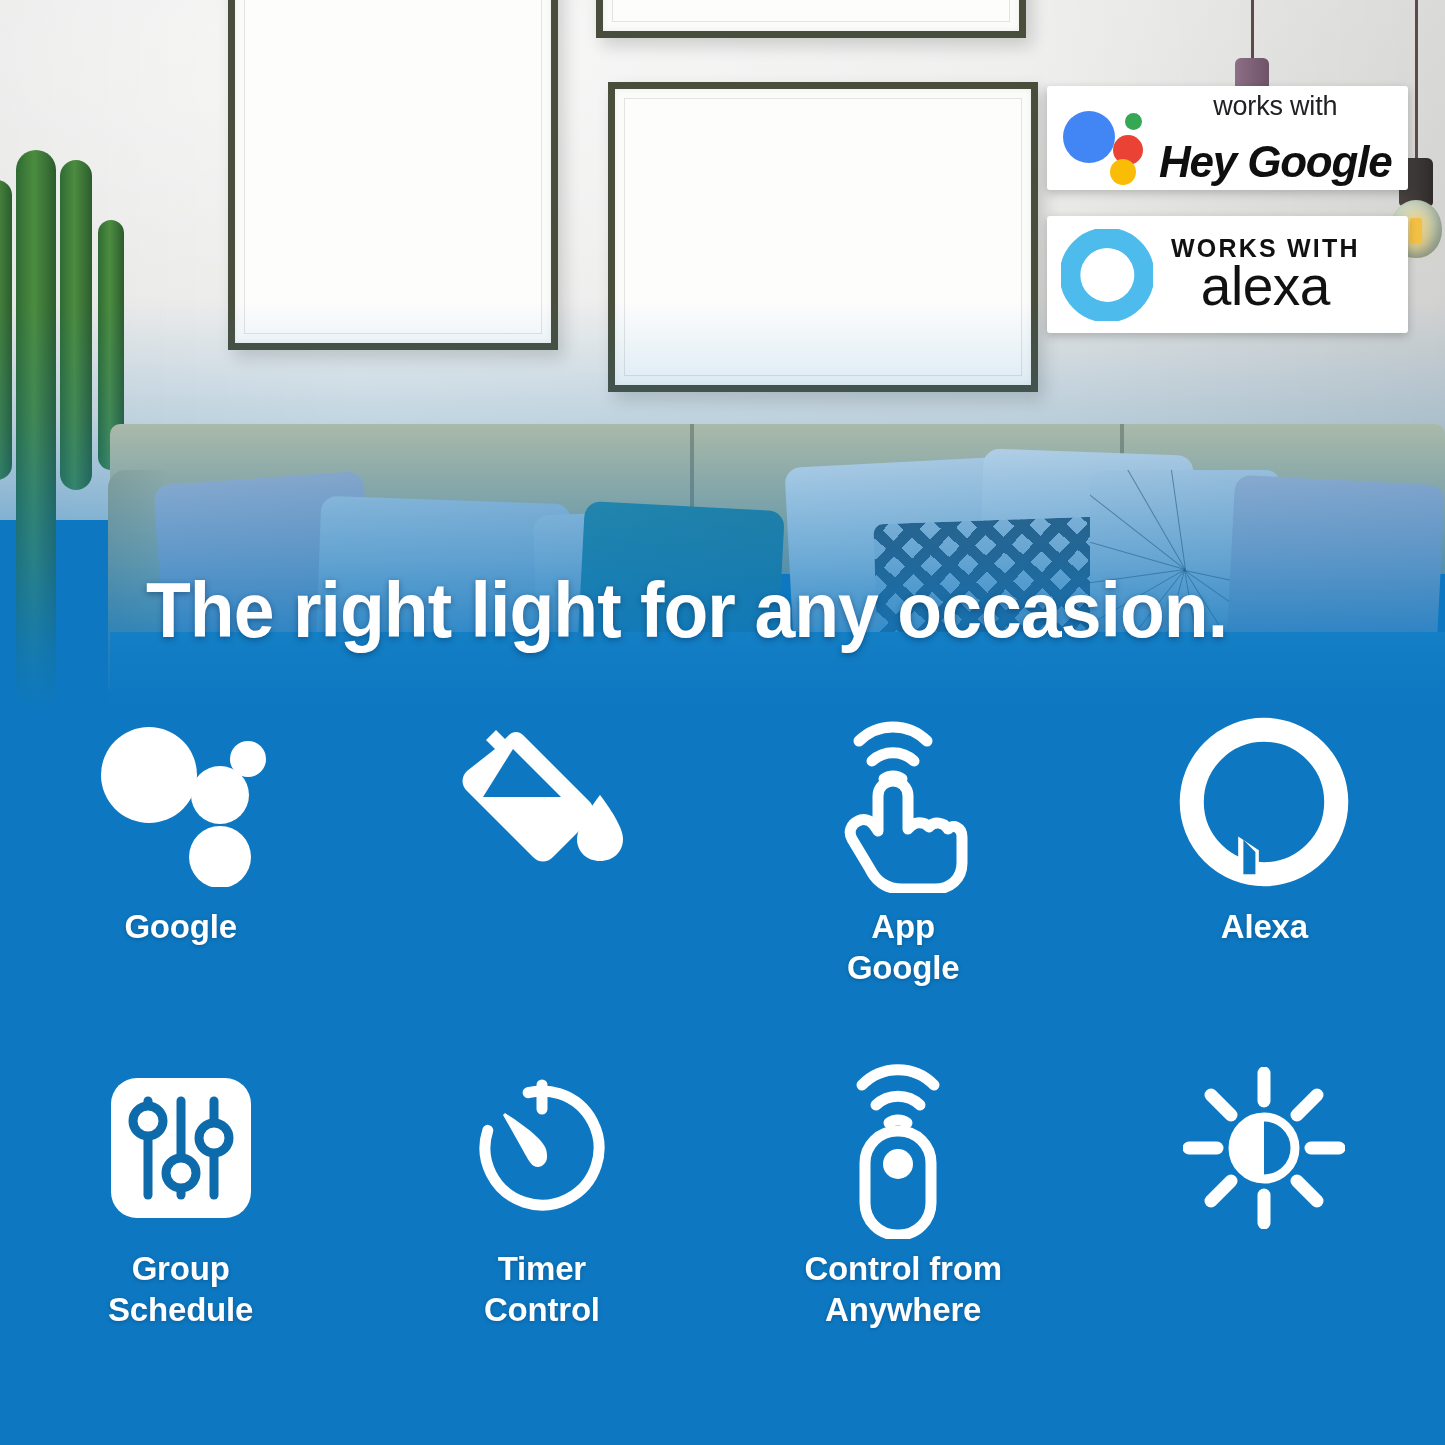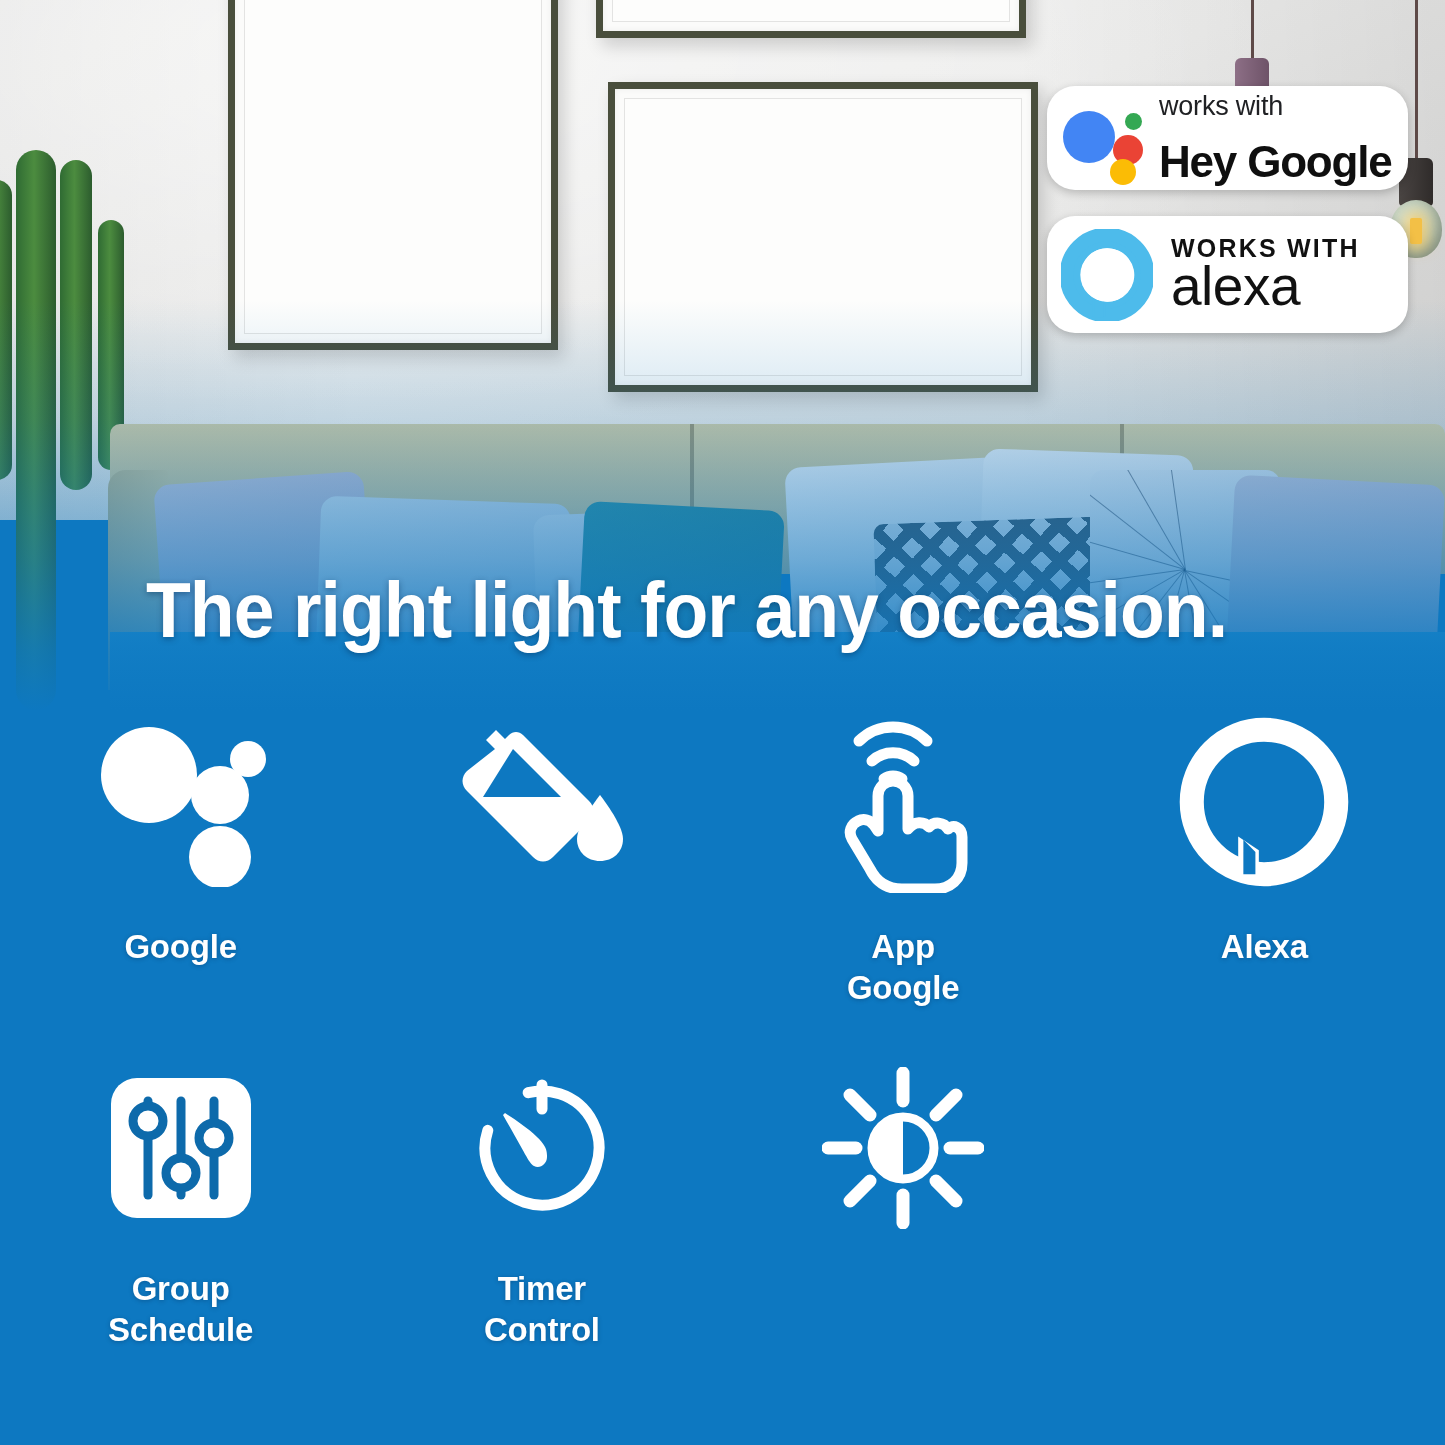--- a/index.html
+++ b/index.html
@@ -71,43 +71,43 @@
         background:linear-gradient(to bottom,
             rgba(13,120,193,0) 0px,
             rgba(13,120,193,0) 300px,
             rgba(13,120,193,.18) 420px,
             rgba(13,120,193,.55) 560px,
             rgba(13,120,193,.85) 650px,
             rgba(13,120,193,1) 712px,
             rgba(13,120,193,1) 760px);}
 
   
-  .badge{position:absolute;background:#ffffff;border-radius:28px;
-         box-shadow:0 3px 10px rgba(0,0,0,.22);display:flex;align-items:center;}
+  .badge{position:absolute;background:#ffffff;border-radius:3px;
+         box-shadow:0 3px 10px rgba(0,0,0,.22);display:flex;align-items:center;text-align:center;}
   #badge-google{left:1047px;top:86px;width:333px;height:104px;padding:0 14px;gap:16px;}
   #badge-alexa{left:1047px;top:216px;width:333px;height:117px;padding:0 14px;gap:18px;}
 
   .g-dots{position:relative;width:82px;height:66px;flex:0 0 auto;}
   .g-dots span{position:absolute;border-radius:50%;}
   .badge-text{display:flex;flex-direction:column;justify-content:center;line-height:1;}
   .ww-small{font-size:27px;color:#202124;letter-spacing:-.2px;}
-  .hey-google{font-size:44px;font-weight:700;color:#0f0f0f;letter-spacing:-1.2px;margin-top:20px;}
+  .hey-google{font-size:44px;font-weight:700;color:#0f0f0f;letter-spacing:-1.2px;margin-top:20px;font-style:italic;}
   .ww-caps{font-size:25px;font-weight:600;color:#111;letter-spacing:2.2px;}
   .alexa-word{font-size:55px;color:#111;letter-spacing:-.5px;margin-top:-2px;font-weight:400;}
 
   
   #headline{position:absolute;left:146px;top:565px;width:1230px;
         font-size:78px;font-weight:700;color:#ffffff;letter-spacing:-1px;
         transform:scaleX(.94);transform-origin:left center;
         text-shadow:0 2px 7px rgba(0,40,80,.45);white-space:nowrap;}
 
   
   #features{position:absolute;left:0;top:700px;width:1445px;height:700px;
         display:grid;grid-template-columns:repeat(4,1fr);grid-template-rows:repeat(2,1fr);}
-  .feat{display:flex;flex-direction:column;align-items:center;justify-content:flex-start;padding-top:12px;gap:20px;}
+  .feat{display:flex;flex-direction:column;align-items:center;justify-content:flex-start;padding-top:12px;}
   .feat .ico{height:180px;display:flex;align-items:center;justify-content:center;}
   .feat .lbl{margin-top:14px;text-align:center;color:#fff;font-size:33px;font-weight:700;line-height:1.25;
         letter-spacing:-.2px;text-shadow:0 1px 4px rgba(0,40,80,.35);white-space:pre-line;}
   .feat:nth-child(5) .ico,.feat:nth-child(6) .ico,.feat:nth-child(7) .ico,.feat:nth-child(8) .ico{height:172px;}
 </style>
 </head>
 <body>
 
 <div id="shot">
 
@@ -286,20 +286,35 @@
         <svg width="158" height="158" viewBox="0 0 158 158">
           <path d="M79 22 A57 57 0 1 0 79 136 A57 57 0 0 0 79 22" fill="none" stroke="#fff" stroke-width="11" stroke-linecap="round" stroke-dasharray="300 58" transform="rotate(-72 79 79)"></path>
           <line x1="79" y1="16" x2="79" y2="40" stroke="#fff" stroke-width="11" stroke-linecap="round"></line>
           <path d="M84 88 C84 95 77 100 71 97 C66 94 64 88 40 46 L42 44 C86 72 84 81 84 88 Z" fill="#fff"></path>
         </svg>
       </div>
       <div class="lbl">Timer
 Control</div>
     </div>
 
+    <div class="feat">
+      <div class="ico">
+        <svg width="130" height="182" viewBox="0 0 130 182">
+          <g fill="none" stroke="#fff" stroke-width="11" stroke-linecap="round">
+            <path d="M24 28 A50 50 0 0 1 96 28"></path>
+            <path d="M38 48 A32 32 0 0 1 82 48"></path>
+            <path d="M51 66 A15 15 0 0 1 69 66"></path>
+          </g>
+          <rect x="27" y="74" width="66" height="104" rx="32" fill="none" stroke="#fff" stroke-width="11"></rect>
+          <circle cx="60" cy="107" r="15" fill="#fff"></circle>
+        </svg>
+      </div>
+      <div class="lbl">Control from
+Anywhere</div>
+    </div>
 
     <div class="feat">
       <div class="ico">
         <svg width="162" height="162" viewBox="0 0 162 162">
           <g stroke="#fff" stroke-width="13" stroke-linecap="round">
             <line x1="81" y1="6" x2="81" y2="34"></line>
             <line x1="81" y1="128" x2="81" y2="156"></line>
             <line x1="6" y1="81" x2="34" y2="81"></line>
             <line x1="128" y1="81" x2="156" y2="81"></line>
             <line x1="28" y1="28" x2="48" y2="48"></line>

